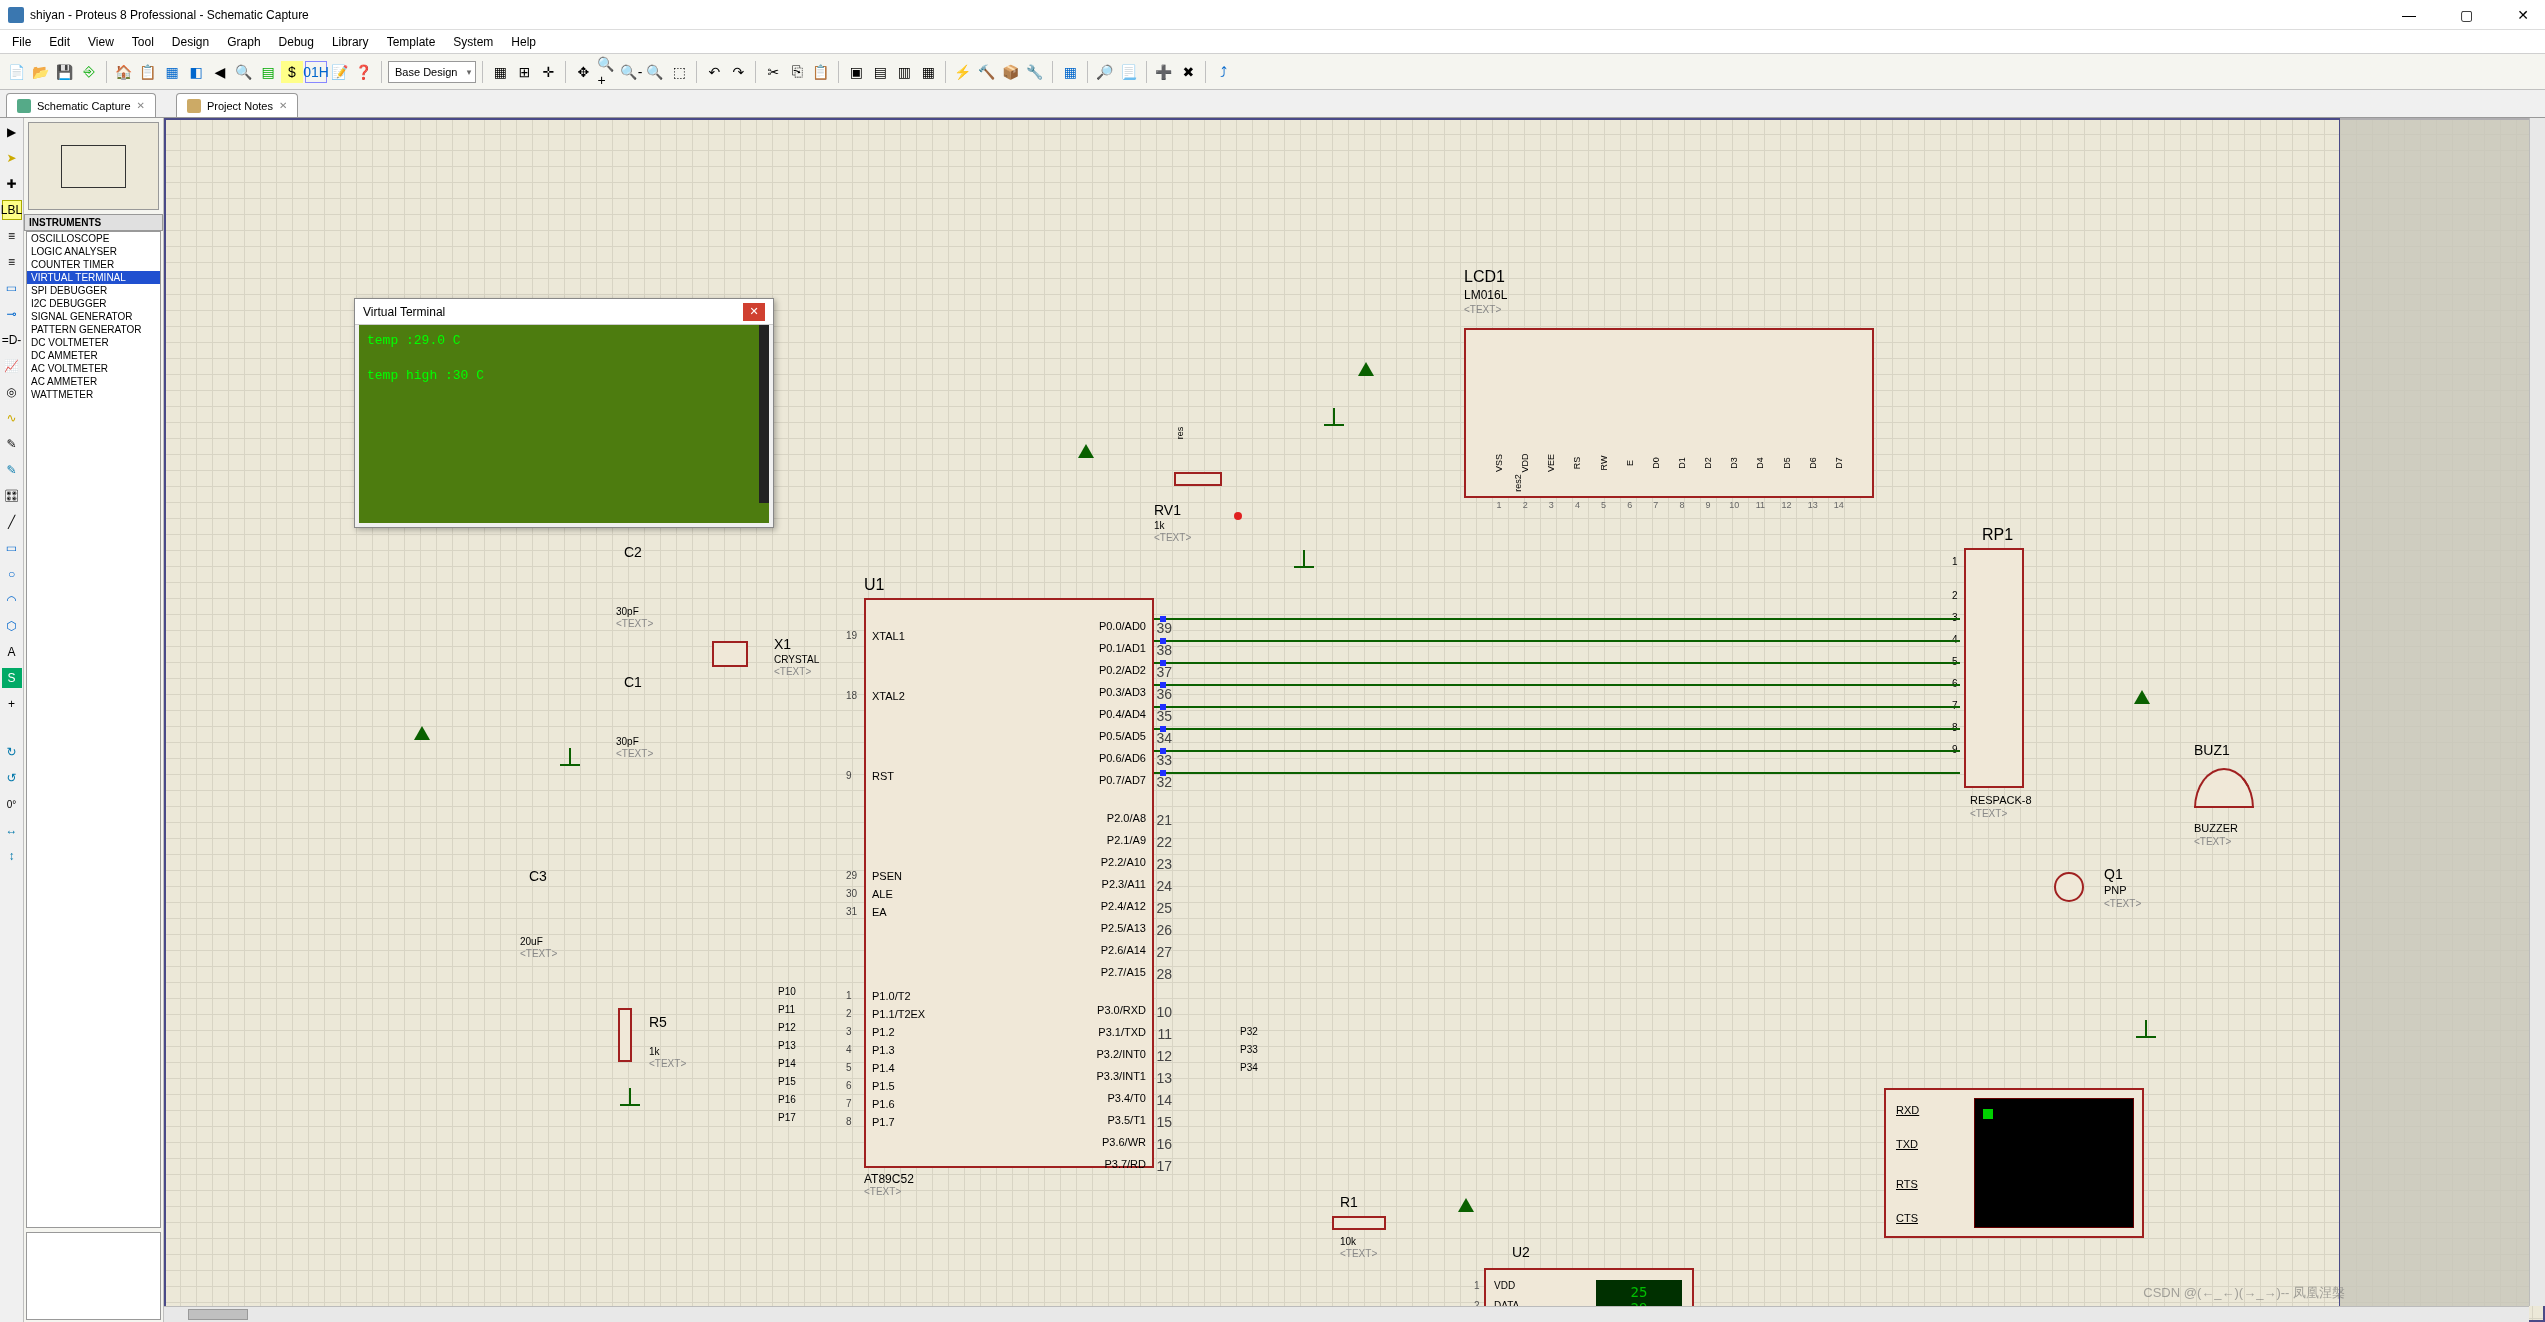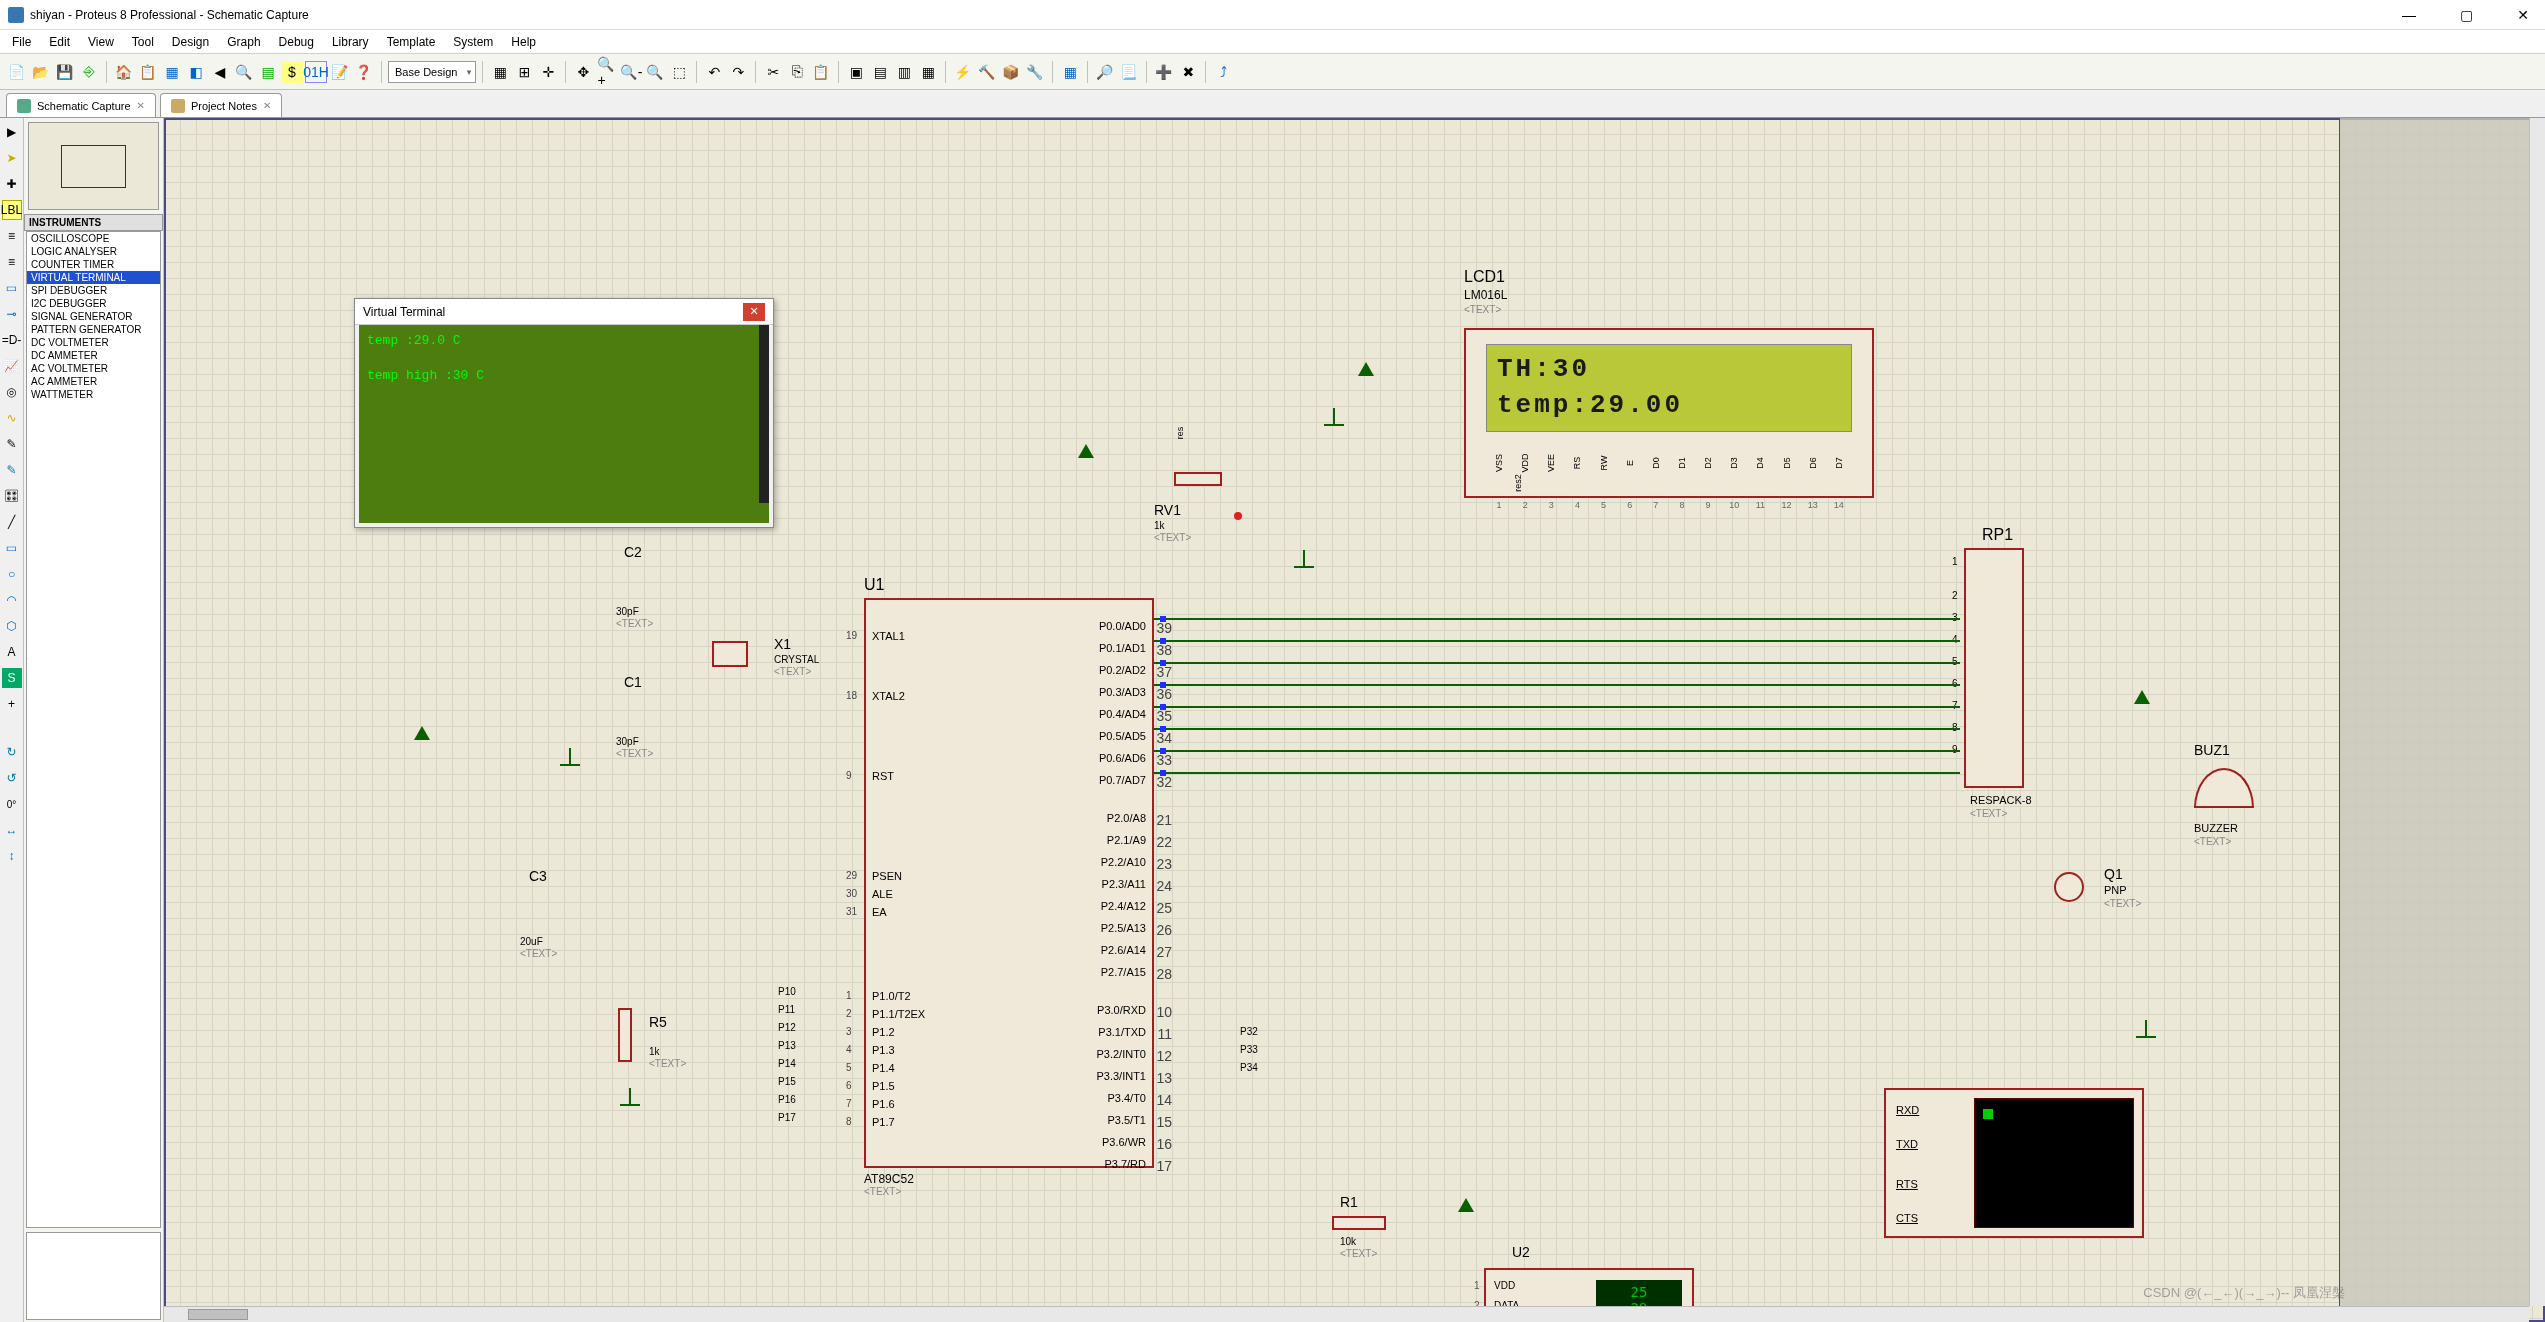--- a/index.html
+++ b/index.html
@@ -10,21 +10,21 @@
 .win-controls { display: flex; gap: 28px; font-size: 14px; }
 .win-controls span { cursor: pointer; padding: 0 8px; }
 .menu-bar { height: 24px; background: #fff; display: flex; align-items: center; padding: 0 4px; gap: 2px; border-bottom: 1px solid #d0d0d0; }
 .menu-bar span { padding: 2px 8px; cursor: pointer; font-size: 12px; }
 .toolbar { height: 36px; background: #f5f5f0; display: flex; align-items: center; padding: 0 6px; gap: 2px; border-bottom: 1px solid #c0c0c0; }
 .tbtn { width: 22px; height: 22px; display: inline-flex; align-items: center; justify-content: center; border: 1px solid transparent; cursor: pointer; font-size: 14px; }
 .tsep { width: 1px; height: 22px; background: #c0c0c0; margin: 0 4px; }
 .combo { height: 22px; border: 1px solid #999; background: #fff; padding: 0 18px 0 6px; font-size: 11px; display: inline-flex; align-items: center; position: relative; }
 .combo::after { content: "▾"; position: absolute; right: 4px; font-size: 9px; color: #666; }
 .tabs-row { height: 28px; background: #f0f0f0; display: flex; align-items: flex-end; padding: 0 6px; border-bottom: 1px solid #999; }
-.tab { height: 24px; border: 1px solid #999; border-bottom: none; background: #fff; padding: 0 10px; display: flex; align-items: center; gap: 6px; margin-right: 4px; border-radius: 4px 4px 0 0; font-size: 11px; }
+.tab { height: 24px; border: 1px solid #999; border-bottom: none; background: #fff; padding: 0 10px; display: flex; align-items: center; gap: 6px; margin-right: 20px; border-radius: 4px 4px 0 0; font-size: 11px; }
 .tab.active { background: #fff; }
 .tab .x { color: #888; font-size: 10px; cursor: pointer; }
 .tab .ti { width: 14px; height: 14px; background: #5a8; border-radius: 2px; }
 .workspace { display: flex; height: calc(100% - 118px); }
 .left-tools { width: 24px; background: #f0f0f0; border-right: 1px solid #c0c0c0; display: flex; flex-direction: column; align-items: center; padding-top: 4px; gap: 6px; }
 .lt { width: 20px; height: 20px; display: flex; align-items: center; justify-content: center; cursor: pointer; font-size: 12px; }
 .lt.hl { background: #ffff88; border: 1px solid #aa0; }
 .side-panel { width: 140px; background: #f5f5f0; border-right: 1px solid #c0c0c0; display: flex; flex-direction: column; }
 .overview { height: 88px; border: 1px solid #999; margin: 4px; background: #ece8d8; position: relative; }
 .overview-inner { position: absolute; left: 25%; top: 25%; width: 50%; height: 50%; border: 1px solid #333; }
@@ -257,24 +257,20 @@
     <div class="canvas">
 
       <div style="position:absolute;inset:0;border:2px solid #4a4a88;pointer-events:none"></div>
       <div class="right-margin"></div>
 
       <div class="clabel" style="left:1300px;top:150px;font-size:16px">LCD1</div>
       <div class="clabel" style="left:1300px;top:170px">LM016L</div>
       <div class="clabel gray" style="left:1300px;top:186px">&lt;TEXT&gt;</div>
 
       <div class="lcd-box">
-        <div class="lcd-screen">
-          <div>TH:30</div>
-          <div>temp:29.00</div>
-        </div>
         <div class="lcd-pins" id="lcd-pins">
             <div class="lcd-pin">
               <span class="pl">VSS</span>
               <span class="pn">1</span>
             </div>
             <div class="lcd-pin">
               <span class="pl">VDD</span>
               <span class="pn">2</span>
             </div>
             <div class="lcd-pin">

